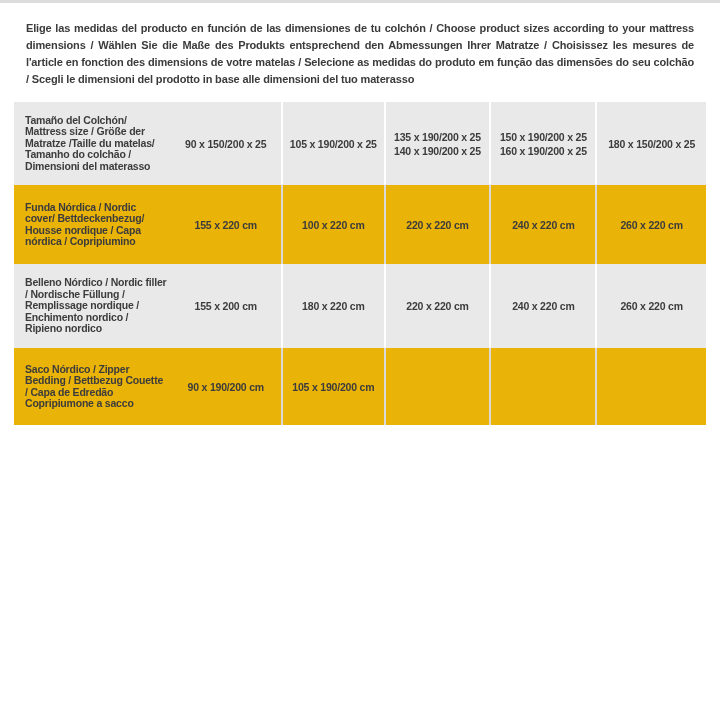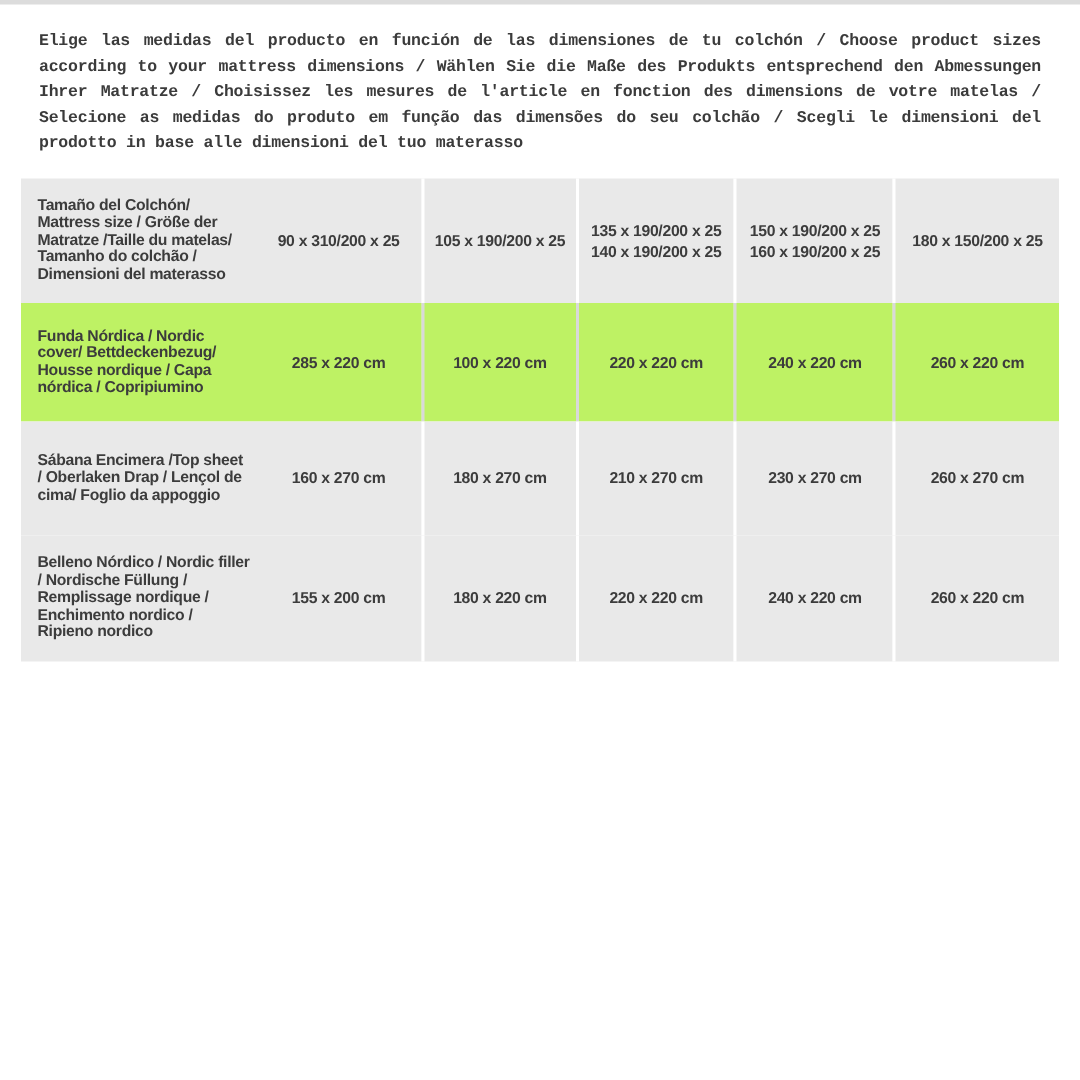--- a/index.html
+++ b/index.html
@@ -19,38 +19,37 @@
   }
   .intro {
     margin: 17px 26px 10px 26px;
     font-size: 11px;
     font-weight: bold;
     line-height: 17px;
     text-align: justify;
     letter-spacing: -0.15px;
     color: #3b3b3b;
     font-stretch: condensed;
-    font-family: Liberation Mono, monospace;
   }
   table.size-table {
     width: 692px;
     margin: 14px 14px;
     border-collapse: separate;
     border-spacing: 0;
     table-layout: fixed;
   }
   col.c-label { width: 22.6%; }
   col.c-1 { width: 16.0%; }
   col.c-2 { width: 14.8%; }
   col.c-3 { width: 15.3%; }
   col.c-4 { width: 15.3%; }
   col.c-5 { width: 16.0%; }
 
   tr.gray td { background: #e9e9e9; }
-  tr.white td { background: #bef264; }
+  tr.white td { background: #eab308; }
 
   td {
     font-weight: bold;
     color: #3c3c3c;
     vertical-align: middle;
     font-stretch: condensed;
   }
   td.label-cell {
     text-align: left;
     font-size: 10.5px;
@@ -89,46 +88,46 @@
     <col class="c-label">
       <col class="c-1">
       <col class="c-2">
       <col class="c-3">
       <col class="c-4">
       <col class="c-5">
   </colgroup>
   <tbody>
     <tr class="gray r1">
       <td class="label-cell">Tamaño del Colchón/ Mattress size / Größe der Matratze /Taille du matelas/ Tamanho do colchão / Dimensioni del materasso</td>
-      <td class="data-cell">90 x 310/200 x 25</td>
+      <td class="data-cell">90 x 150/200 x 25</td>
       <td class="data-cell">105 x 190/200 x 25</td>
       <td class="data-cell">135 x 190/200 x 25
 140 x 190/200 x 25</td>
       <td class="data-cell">150 x 190/200 x 25
 160 x 190/200 x 25</td>
       <td class="data-cell">180 x 150/200 x 25</td>
     </tr>
     <tr class="white r2">
       <td class="label-cell">Funda Nórdica /  Nordic cover/ Bettdeckenbezug/ Housse nordique  / Capa nórdica / Copripiumino</td>
-      <td class="data-cell">285 x 220 cm</td>
+      <td class="data-cell">155 x 220 cm</td>
       <td class="data-cell">100 x 220 cm</td>
       <td class="data-cell">220 x 220 cm</td>
       <td class="data-cell">240 x 220 cm</td>
       <td class="data-cell">260 x 220 cm</td>
-    </tr>
-    <tr class="gray r3">
-      <td class="label-cell">Sábana Encimera /Top sheet / Oberlaken Drap / Lençol de cima/ Foglio da appoggio</td>
-      <td class="data-cell">160 x 270 cm</td>
-      <td class="data-cell">180 x 270 cm</td>
-      <td class="data-cell">210 x 270 cm</td>
-      <td class="data-cell">230 x 270 cm</td>
-      <td class="data-cell">260 x 270 cm</td>
     </tr>
     <tr class="gray r5">
       <td class="label-cell">Belleno Nórdico / Nordic filler / Nordische Füllung / Remplissage nordique / Enchimento nordico / Ripieno nordico</td>
       <td class="data-cell">155 x 200 cm</td>
       <td class="data-cell">180 x 220 cm</td>
       <td class="data-cell">220 x 220 cm</td>
       <td class="data-cell">240 x 220 cm</td>
       <td class="data-cell">260 x 220 cm</td>
     </tr>
+    <tr class="white r8">
+      <td class="label-cell">Saco Nórdico / Zipper Bedding / Bettbezug Couette  / Capa de Edredão Copripiumone a sacco</td>
+      <td class="data-cell">90 x 190/200 cm</td>
+      <td class="data-cell">105 x 190/200 cm</td>
+      <td class="data-cell"></td>
+      <td class="data-cell"></td>
+      <td class="data-cell"></td>
+    </tr>
   </tbody>
 </table>
 
 </body></html>

